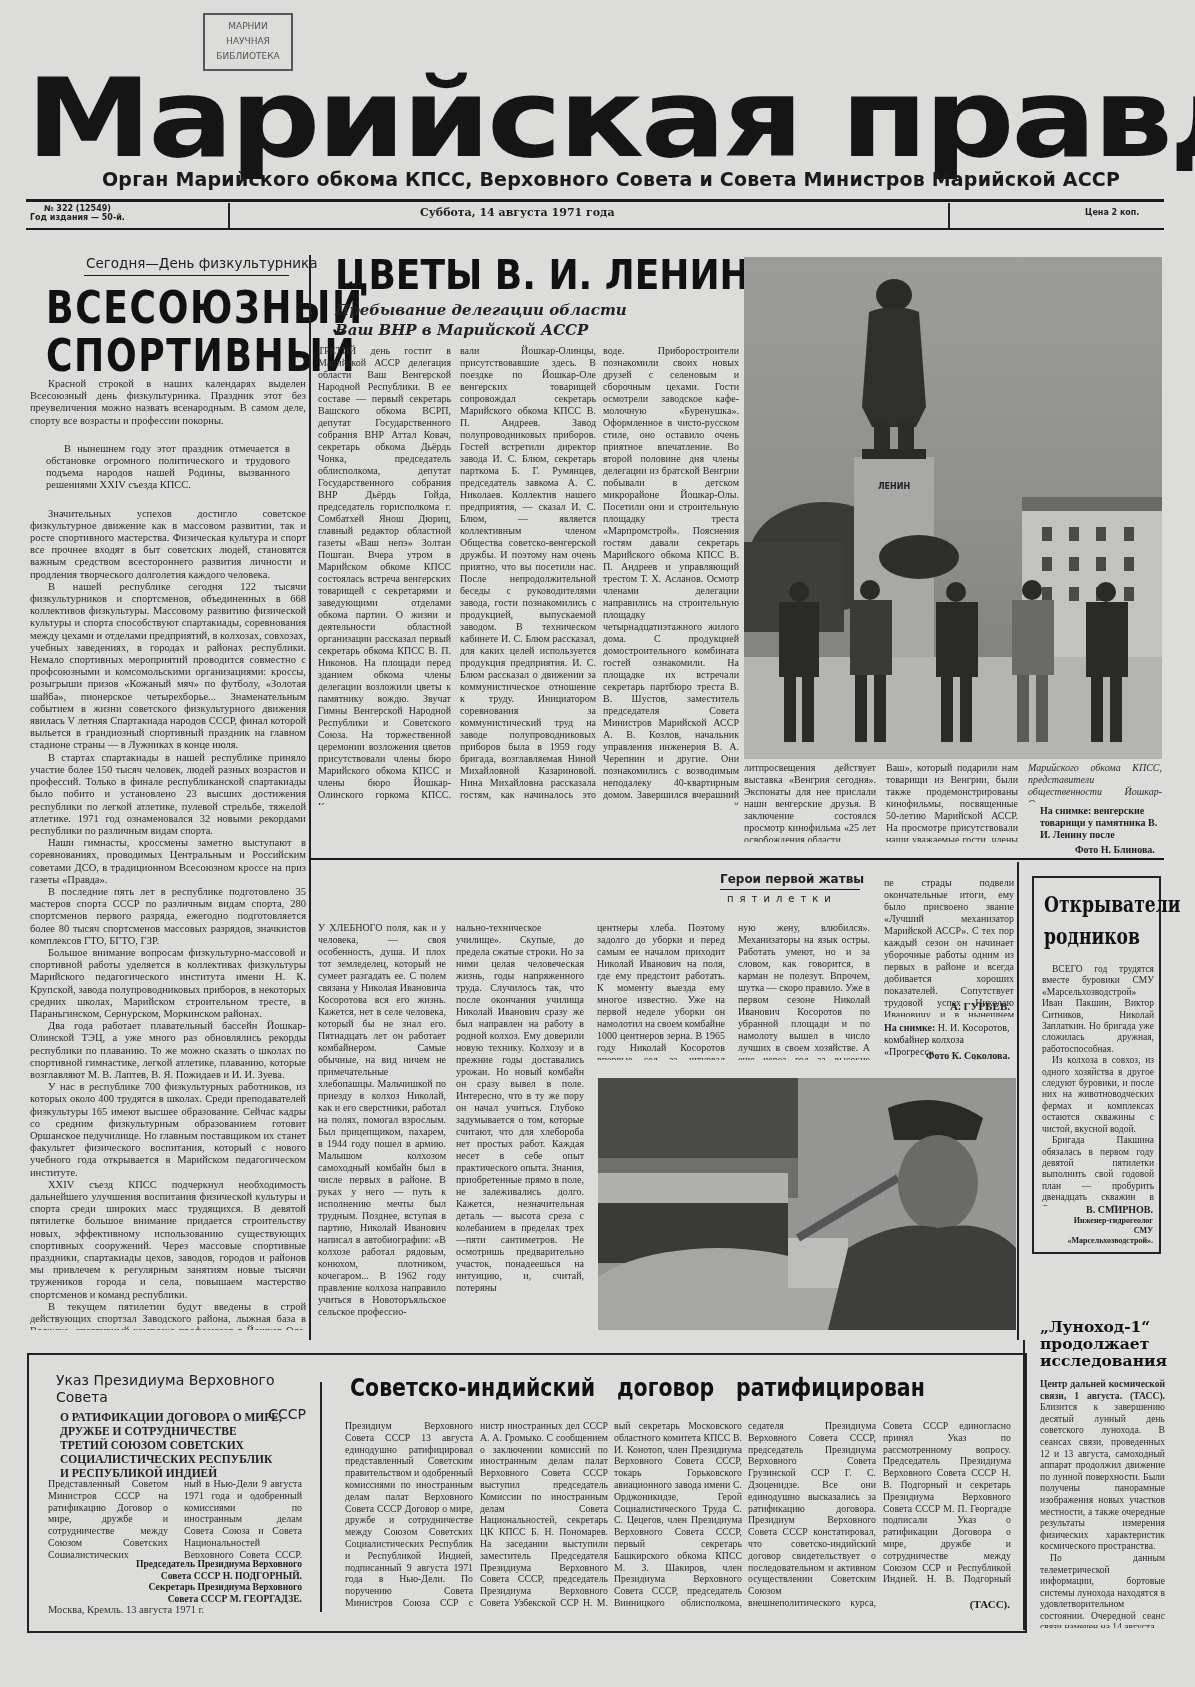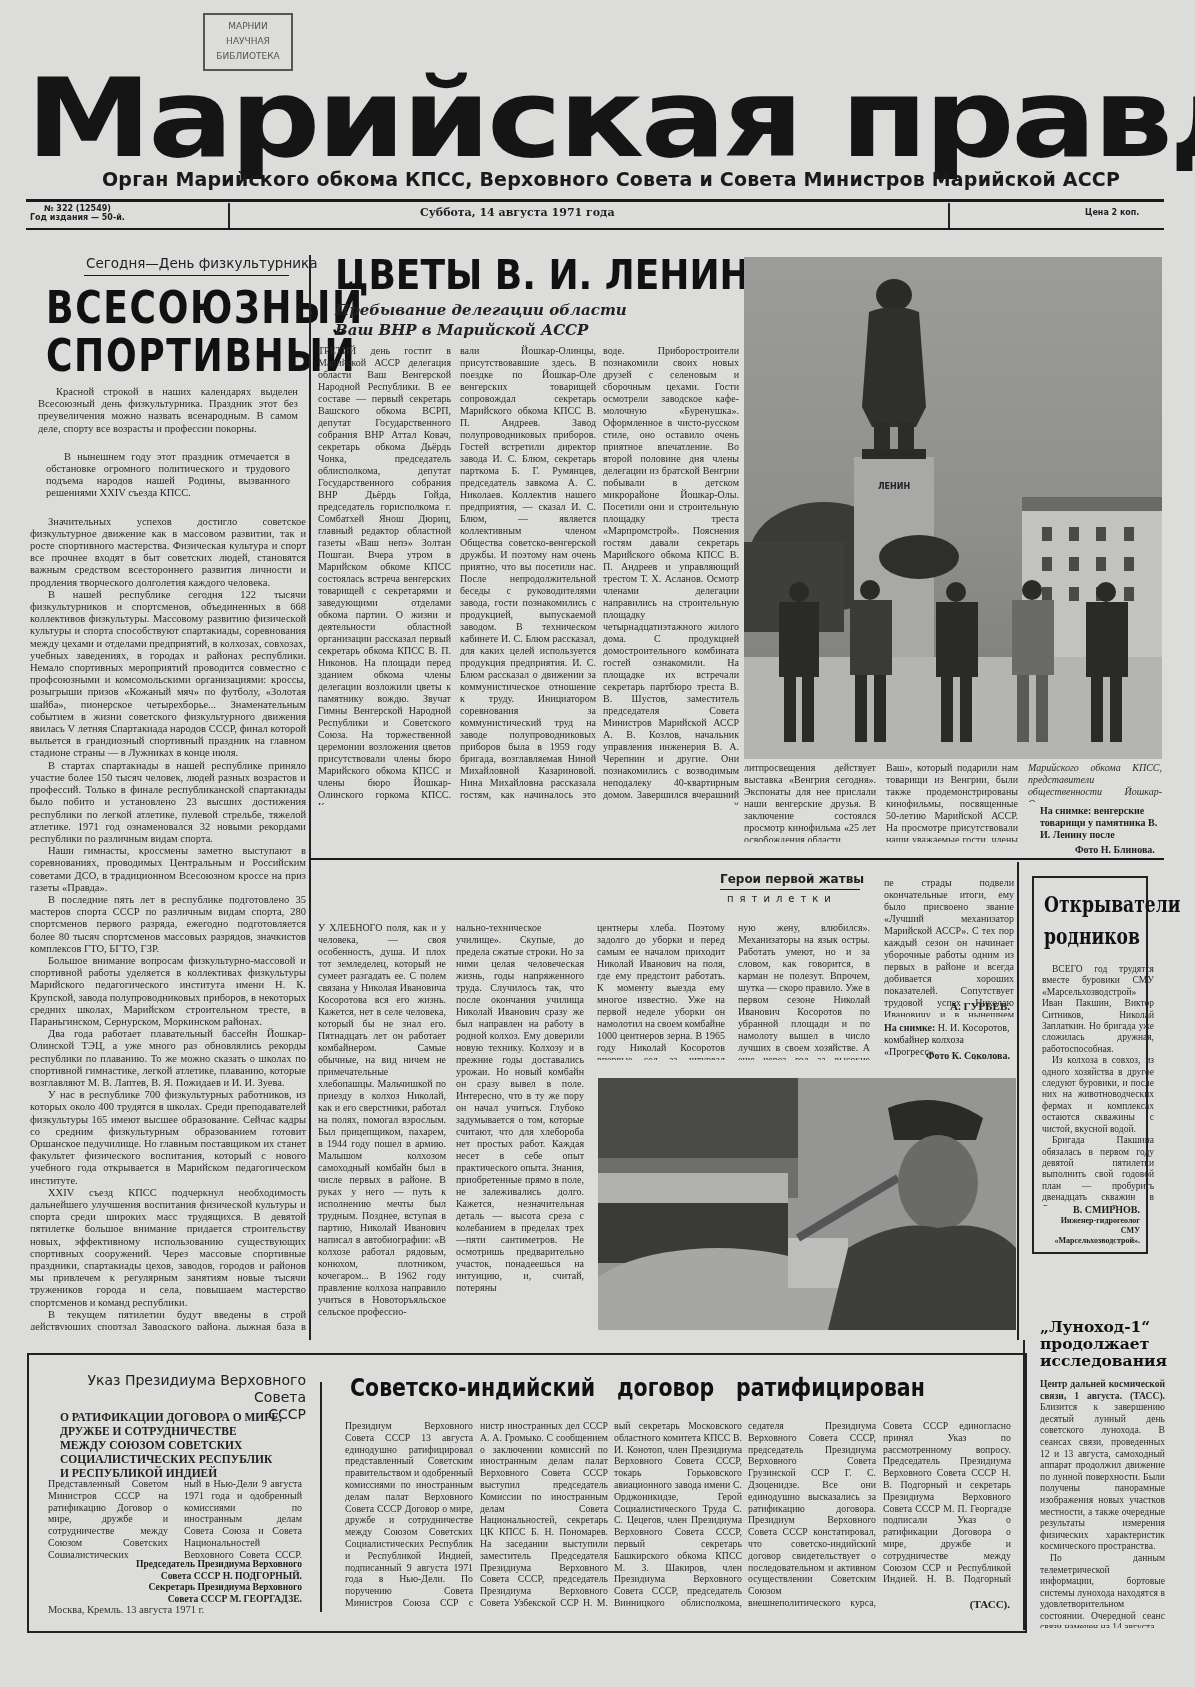--- a/index.html
+++ b/index.html
@@ -47,21 +47,21 @@
   <div class="price">Цена 2 коп.</div>
   <div class="rule" style="left:26px;top:228px;width:1138px;height:2px;"></div>
 
   <div class="kicker" style="left:86px;top:255px;font-size:13.5px;">Сегодня—День физкультурника</div>
   <div class="rule" style="left:84px;top:275px;width:205px;height:1px;"></div>
   <div class="head-cond" style="position:absolute;left:46px;top:284px;font-size:44px;line-height:48px;transform:scaleX(0.82);">
     <div style="letter-spacing:2px;">ВСЕСОЮЗНЫЙ</div>
     <div style="letter-spacing:2px;">СПОРТИВНЫЙ</div>
   </div>
   <div class="col body-text" style="left:30px;top:378px;width:276px;height:952px;">
-    <p style="margin:8px;text-indent:18px;">Красной строкой в наших календарях выделен Всесоюзный день физкультурника. Праздник этот без преувеличения можно назвать всенародным. В самом деле, спорту все возрасты и профессии покорны.</p>
+    <p style="margin:0;text-indent:18px;">Красной строкой в наших календарях выделен Всесоюзный день физкультурника. Праздник этот без преувеличения можно назвать всенародным. В самом деле, спорту все возрасты и профессии покорны.</p>
     <p style="margin:16px;text-indent:18px;">В нынешнем году этот праздник отмечается в обстановке огромного политического и трудового подъема народов нашей Родины, вызванного решениями XXIV съезда КПСС.</p>
     <p style="margin:0;text-indent:18px;">Значительных успехов достигло советское физкультурное движение как в массовом развитии, так и росте спортивного мастерства. Физическая культура и спорт все прочнее входят в быт советских людей, становятся важным средством всестороннего развития личности и продления творческого долголетия каждого человека.</p>
     <p style="margin:0;text-indent:18px;">В нашей республике сегодня 122 тысячи физкультурников и спортсменов, объединенных в 668 коллективов физкультуры. Массовому развитию физической культуры и спорта способствуют спартакиады, соревнования между цехами и отделами предприятий, в колхозах, совхозах, учебных заведениях, в городах и районах республики. Немало спортивных мероприятий проводится совместно с профсоюзными и комсомольскими организациями: кроссы, розыгрыши призов «Кожаный мяч» по футболу, «Золотая шайба», пионерское четырехборье... Знаменательным событием в жизни советского физкультурного движения явилась V летняя Спартакиада народов СССР, финал которой выльется в грандиозный спортивный праздник на главном стадионе страны — в Лужниках в конце июля.</p>
     <p style="margin:0;text-indent:18px;">В стартах спартакиады в нашей республике приняло участие более 150 тысяч человек, людей разных возрастов и профессий. Только в финале республиканской спартакиады было побито и установлено 23 высших достижения республики по легкой атлетике, пулевой стрельбе, тяжелой атлетике. 1971 год ознаменовался 32 новыми рекордами республики по различным видам спорта.</p>
     <p style="margin:0;text-indent:18px;">Наши гимнасты, кроссмены заметно выступают в соревнованиях, проводимых Центральным и Российским советами ДСО, в традиционном Всесоюзном кроссе на приз газеты «Правда».</p>
     <p style="margin:0;text-indent:18px;">В последние пять лет в республике подготовлено 35 мастеров спорта СССР по различным видам спорта, 280 спортсменов первого разряда, ежегодно подготовляется более 80 тысяч спортсменов массовых разрядов, значкистов комплексов ГТО, БГТО, ГЗР.</p>
     <p style="margin:0;text-indent:18px;">Большое внимание вопросам физкультурно-массовой и спортивной работы уделяется в коллективах физкультуры Марийского педагогического института имени Н. К. Крупской, завода полупроводниковых приборов, в некоторых средних школах, Марийском строительном тресте, в Параньгинском, Сернурском, Моркинском районах.</p>
     <p style="margin:0;text-indent:18px;">Два года работает плавательный бассейн Йошкар-Олинской ТЭЦ, а уже много раз обновлялись рекорды республики по плаванию. То же можно сказать о школах по спортивной гимнастике, легкой атлетике, плаванию, которые возглавляют М. В. Лаптев, В. Я. Пожидаев и И. И. Зуева.</p>
     <p style="margin:0;text-indent:18px;">У нас в республике 700 физкультурных работников, из которых около 400 трудятся в школах. Среди преподавателей физкультуры 165 имеют высшее образование. Сейчас кадры со средним физкультурным образованием готовит Оршанское педучилище. Но главным поставщиком их станет факультет физического воспитания, который с нового учебного года открывается в Марийском педагогическом институте.</p>
     <p style="margin:0;text-indent:18px;">XXIV съезд КПСС подчеркнул необходимость дальнейшего улучшения воспитания физической культуры и спорта среди широких масс трудящихся. В девятой пятилетке большое внимание придается строительству новых, эффективному использованию существующих спортивных сооружений. Через массовые спортивные праздники, спартакиады цехов, заводов, городов и районов мы привлечем к регулярным занятиям новые тысячи тружеников города и села, повышаем мастерство спортсменов и команд республики.</p>
@@ -175,21 +175,21 @@
       <line x1="200" y1="160" x2="300" y2="100" stroke="#555" stroke-width="8"></line>
 
       <path d="M290 30 Q340 10 385 40 L378 62 L296 62 Z" fill="#2a2a28"></path>
       <ellipse cx="340" cy="105" rx="40" ry="48" fill="#6a6a68"></ellipse>
       <path d="M230 252 L250 170 Q300 140 340 150 Q390 140 418 170 L418 252 Z" fill="#3e3e3c"></path>
     </svg>
   </div>
 
   <div class="vrule" style="left:1017px;top:862px;height:478px;"></div>
 
-  <div class="box" style="left:1032px;top:876px;width:116px;height:378px;">
+  <div class="box" style="left:1032px;top:876px;width:129px;height:378px;">
     <div class="head-cond" style="position:absolute;left:10px;top:10px;font-size:22px;line-height:32px;transform:scaleX(0.78);font-family:'DejaVu Serif',serif;">
       <div>Открыватели</div>
       <div>родников</div>
     </div>
     <div class="col body-text" style="left:8px;top:86px;width:112px;height:242px;font-size:9.5px;line-height:11.4px;">
       <p style="margin:0;text-indent:10px;">ВСЕГО год трудятся вместе буровики СМУ «Марсельхозводстрой» Иван Пакшин, Виктор Ситников, Николай Заплаткин. Но бригада уже сложилась дружная, работоспособная.</p>
       <p style="margin:0;text-indent:10px;">Из колхоза в совхоз, из одного хозяйства в другое следуют буровики, и после них на животноводческих фермах и комплексах остаются скважины с чистой, вкусной водой.</p>
       <p style="margin:0;text-indent:10px;">Бригада Пакшина обязалась в первом году девятой пятилетки выполнить свой годовой план — пробурить двенадцать скважин в Оршанском и Советском районах — к 20 декабря. Но уже сейчас на ее счету тринадцать. Задание перевыполнено как по количеству пробуренных скважин, так и по метражу. Этого бригада добилась благодаря умелому обращению с механизмами, большому трудолюбию.</p>
     </div>
     <div class="sig" style="position:absolute;right:6px;top:326px;font-size:10px;">В. СМИРНОВ.</div>
@@ -203,27 +203,27 @@
   <div style="position:absolute;left:1040px;top:1318px;width:128px;font-family:'DejaVu Serif',serif;font-weight:bold;font-size:15.5px;line-height:17px;color:#111;">„Луноход-1“ продолжает исследования</div>
   <div class="col body-text" style="left:1040px;top:1378px;width:125px;height:250px;font-size:9.6px;line-height:11.6px;">
     <b style="text-indent:10px;display:inline;">Центр дальней космической связи, 1 августа. (ТАСС).</b>
     <span>Близится к завершению десятый лунный день советского лунохода. В сеансах связи, проведенных 12 и 13 августа, самоходный аппарат продолжил движение по лунной поверхности. Были получены панорамные изображения новых участков местности, а также очередные результаты измерения физических характеристик космического пространства.</span>
     <p style="margin:0;text-indent:10px;">По данным телеметрической информации, бортовые системы лунохода находятся в удовлетворительном состоянии. Очередной сеанс связи намечен на 14 августа.</p>
   </div>
   <div class="vrule" style="left:1023px;top:1340px;height:290px;"></div>
 
   <div class="box" style="left:27px;top:1353px;width:1000px;height:280px;border-width:2px;"></div>
   <div style="position:absolute;left:56px;top:1372px;width:250px;font-family:'DejaVu Sans',sans-serif;font-size:14px;line-height:17px;color:#222;text-align:right;">
-    <div style="text-align:right;">Указ Президиума Верховного Совета</div>
+    <div style="text-align:left;">Указ Президиума Верховного Совета</div>
     <div>СССР</div>
   </div>
   <div style="position:absolute;left:60px;top:1410px;font-family:'Liberation Serif',serif;font-weight:bold;font-size:11.5px;line-height:14px;color:#222;">
     <div>О РАТИФИКАЦИИ ДОГОВОРА О МИРЕ,</div>
     <div>ДРУЖБЕ И СОТРУДНИЧЕСТВЕ</div>
-    <div>МЕЖДУ СОЮЗОМ СОВЕТСКИХ</div>
+    <div>ТРЕТИЙ СОЮЗОМ СОВЕТСКИХ</div>
     <div>СОЦИАЛИСТИЧЕСКИХ РЕСПУБЛИК</div>
     <div>И РЕСПУБЛИКОЙ ИНДИЕЙ</div>
   </div>
   <div class="col body-text" style="left:48px;top:1478px;width:120px;height:80px;font-size:10px;line-height:11.8px;">Представленный Советом Министров СССР на ратификацию Договор о мире, дружбе и сотрудничестве между Союзом Советских Социалистических Республик и Республикой Индией, подписан-</div>
   <div class="col body-text" style="left:184px;top:1478px;width:118px;height:80px;font-size:10px;line-height:11.8px;">ный в Нью-Дели 9 августа 1971 года и одобренный комиссиями по иностранным делам Совета Союза и Совета Национальностей Верховного Совета СССР, ратифицировать.</div>
   <div class="sig" style="position:absolute;left:80px;top:1558px;width:222px;font-size:9.6px;line-height:11.6px;">
     <div>Председатель Президиума Верховного</div>
     <div>Совета СССР Н. ПОДГОРНЫЙ.</div>
     <div>Секретарь Президиума Верховного</div>
     <div>Совета СССР М. ГЕОРГАДЗЕ.</div>

